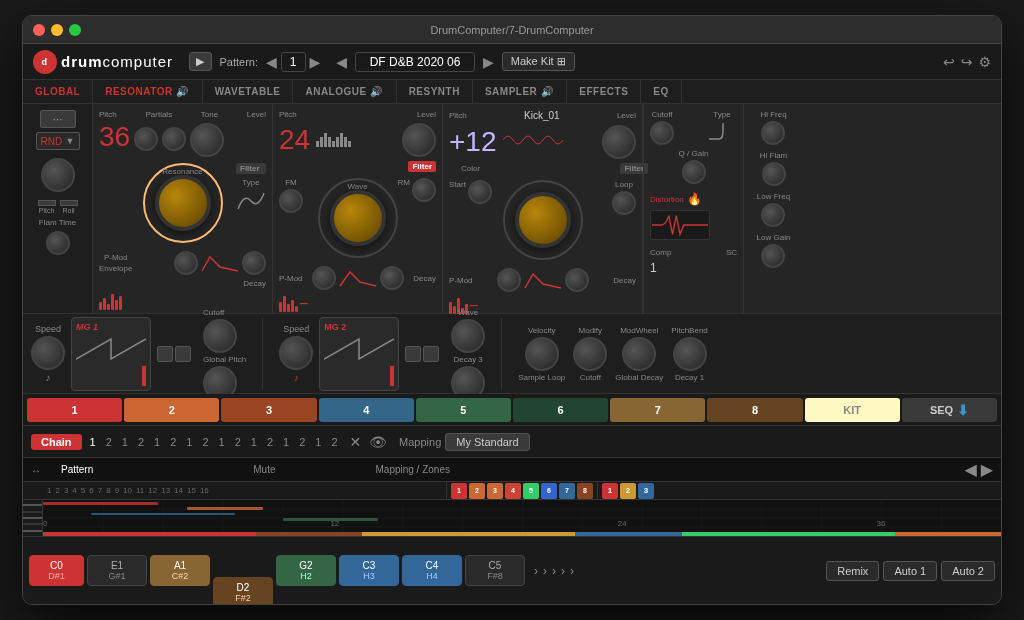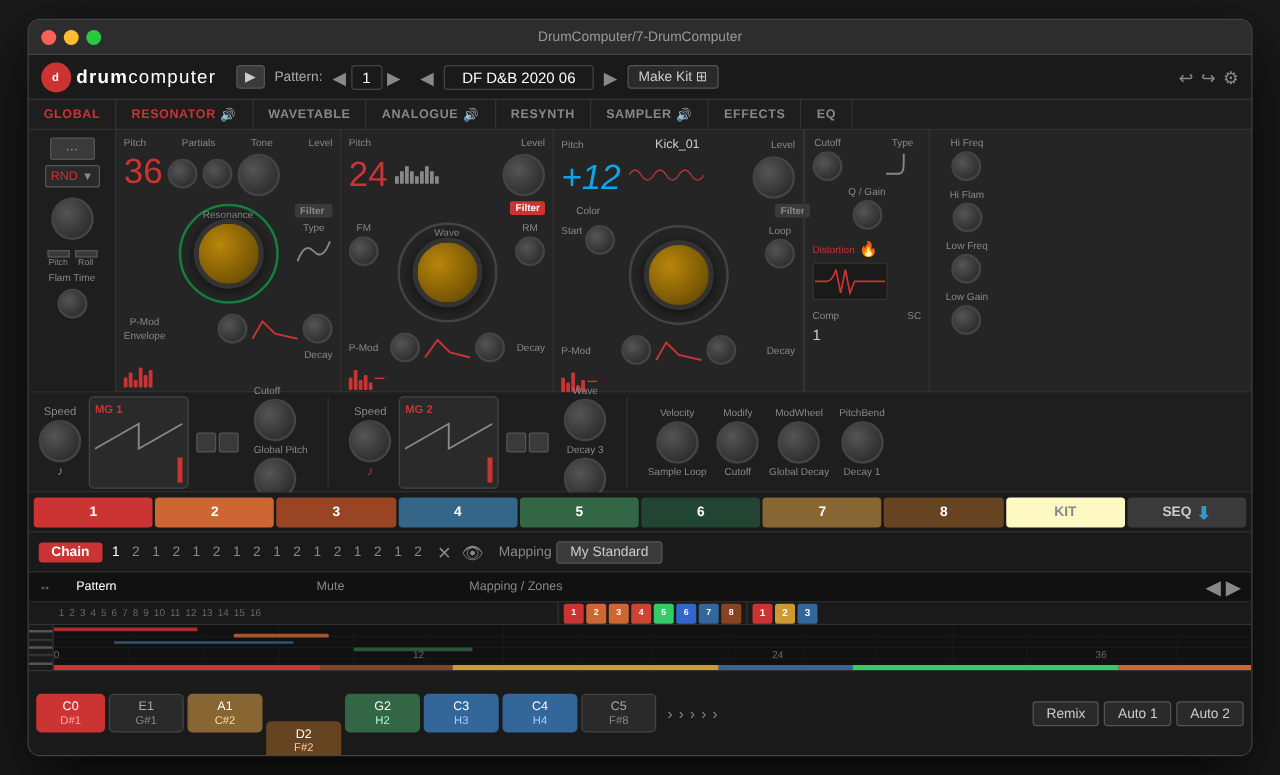--- a/index.html
+++ b/index.html
@@ -198,21 +198,21 @@
       color: #888;
       text-align: center;
     }
     .param-value {
       font-size: 22px;
       color: #cc3333;
       font-weight: 300;
       text-align: center;
       line-height: 1;
     }
-    .param-value.positive { color: #0ea5e9; font-style: italic; }
+    .param-value.positive { color: #c4b5fd; }
     .knob-medium {
       width: 34px;
       height: 34px;
       border-radius: 50%;
       background: radial-gradient(circle at 35% 35%, #555, #222);
       border: 2px solid #444;
       cursor: pointer;
     }
     .knob-small2 {
       width: 24px;
@@ -526,21 +526,21 @@
         </div>
         <div style="display:flex;align-items:flex-start;gap:4px;width:100%;">
           <div style="display:flex;flex-direction:column;align-items:center;">
             <span class="param-value" style="font-size:28px;color:#cc3333;">36</span>
           </div>
           <div class="knob-small2" style="margin-top:4px;"></div>
           <div class="knob-small2" style="margin-top:4px;"></div>
           <div class="knob-medium"></div>
         </div>
         <div style="position:relative;display:flex;justify-content:center;margin:2px 0;">
-          <div style="width:80px;height:80px;border-radius:50%;border:2px solid #15803d;display:flex;align-items:center;justify-content:center;position:relative;text-align:center;">
+          <div style="width:80px;height:80px;border-radius:50%;border:2px solid #fdba74;display:flex;align-items:center;justify-content:center;position:relative;text-align:center;">
             <span style="font-size:8px;color:#888;position:absolute;top:2px;">Resonance</span>
             <div class="resonator-dial" style="width:56px;height:56px;"></div>
           </div>
           <div style="position:absolute;right:0;top:0;display:flex;flex-direction:column;gap:4px;">
             <div class="filter-badge inactive">
               <span>Filter</span>
             </div>
             <span class="param-label">Type</span>
             <svg width="30" height="20" viewBox="0 0 30 20">
               <path d="M2,18 Q8,2 15,10 Q22,18 28,2" stroke="#888" stroke-width="1.5" fill="none"></path>
@@ -604,21 +604,21 @@
         </div>
         <div style="position:relative;display:flex;justify-content:center;margin:2px 0;">
           <div style="width:80px;height:80px;border-radius:50%;border:2px solid #444;display:flex;align-items:center;justify-content:center;position:relative;">
             <span style="font-size:8px;color:#888;position:absolute;top:2px;">Wave</span>
             <div class="resonator-dial" style="width:56px;height:56px;background:radial-gradient(circle at 35% 35%, #b8860b, #5a4000);"></div>
           </div>
           <div style="position:absolute;left:0;top:0;display:flex;flex-direction:column;gap:2px;">
             <span class="param-label">FM</span>
             <div class="knob-small2"></div>
           </div>
-          <div style="position:absolute;right:0;top:0;display:flex;flex-direction:column;gap:2px;">
+          <div style="position:absolute;right:0;top:0;display:flex;flex-direction:row;gap:2px;">
             <span class="param-label">RM</span>
             <div class="knob-small2"></div>
           </div>
         </div>
         <div style="display:flex;align-items:center;justify-content:space-between;width:100%;margin-top:2px;">
           <span class="param-label">P-Mod</span>
           <div style="display:flex;gap:2px;align-items:center;">
             <div class="knob-small2"></div>
             <svg width="40" height="20" viewBox="0 0 40 20">
               <path d="M2,18 L12,4 L22,14 L38,18" stroke="#cc3333" stroke-width="1.5" fill="none"></path>
@@ -750,21 +750,21 @@
 
     <div class="mg-area">
 
       <div style="display:flex;align-items:center;gap:6px;">
         <div class="col-flex">
           <span style="font-size:9px;color:#888;">Speed</span>
           <div class="knob-medium"></div>
           <span style="font-size:10px;color:#888;">♪</span>
         </div>
         <div style="background:#2a2a2a;border:1px solid #444;border-radius:4px;padding:4px;display:flex;flex-direction:column;gap:2px;min-width:80px;">
-          <span style="font-size:9px;color:#cc3333;font-weight:600;">MG 1</span>
+          <span style="font-size:9px;color:#cc3333;font-weight:600;font-style:italic;">MG 1</span>
           <svg width="70" height="30" viewBox="0 0 70 30">
             <path d="M0,25 L35,5 L35,25 L70,5" stroke="#888" stroke-width="1.5" fill="none"></path>
           </svg>
           <div style="width:4px;height:20px;background:#cc3333;align-self:flex-end;"></div>
         </div>
         <div style="display:flex;flex-direction:column;gap:2px;">
           <div style="display:flex;gap:2px;">
             <div style="width:16px;height:16px;background:#3a3a3a;border:1px solid #555;border-radius:2px;cursor:pointer;"></div>
             <div style="width:16px;height:16px;background:#3a3a3a;border:1px solid #555;border-radius:2px;cursor:pointer;"></div>
           </div>

